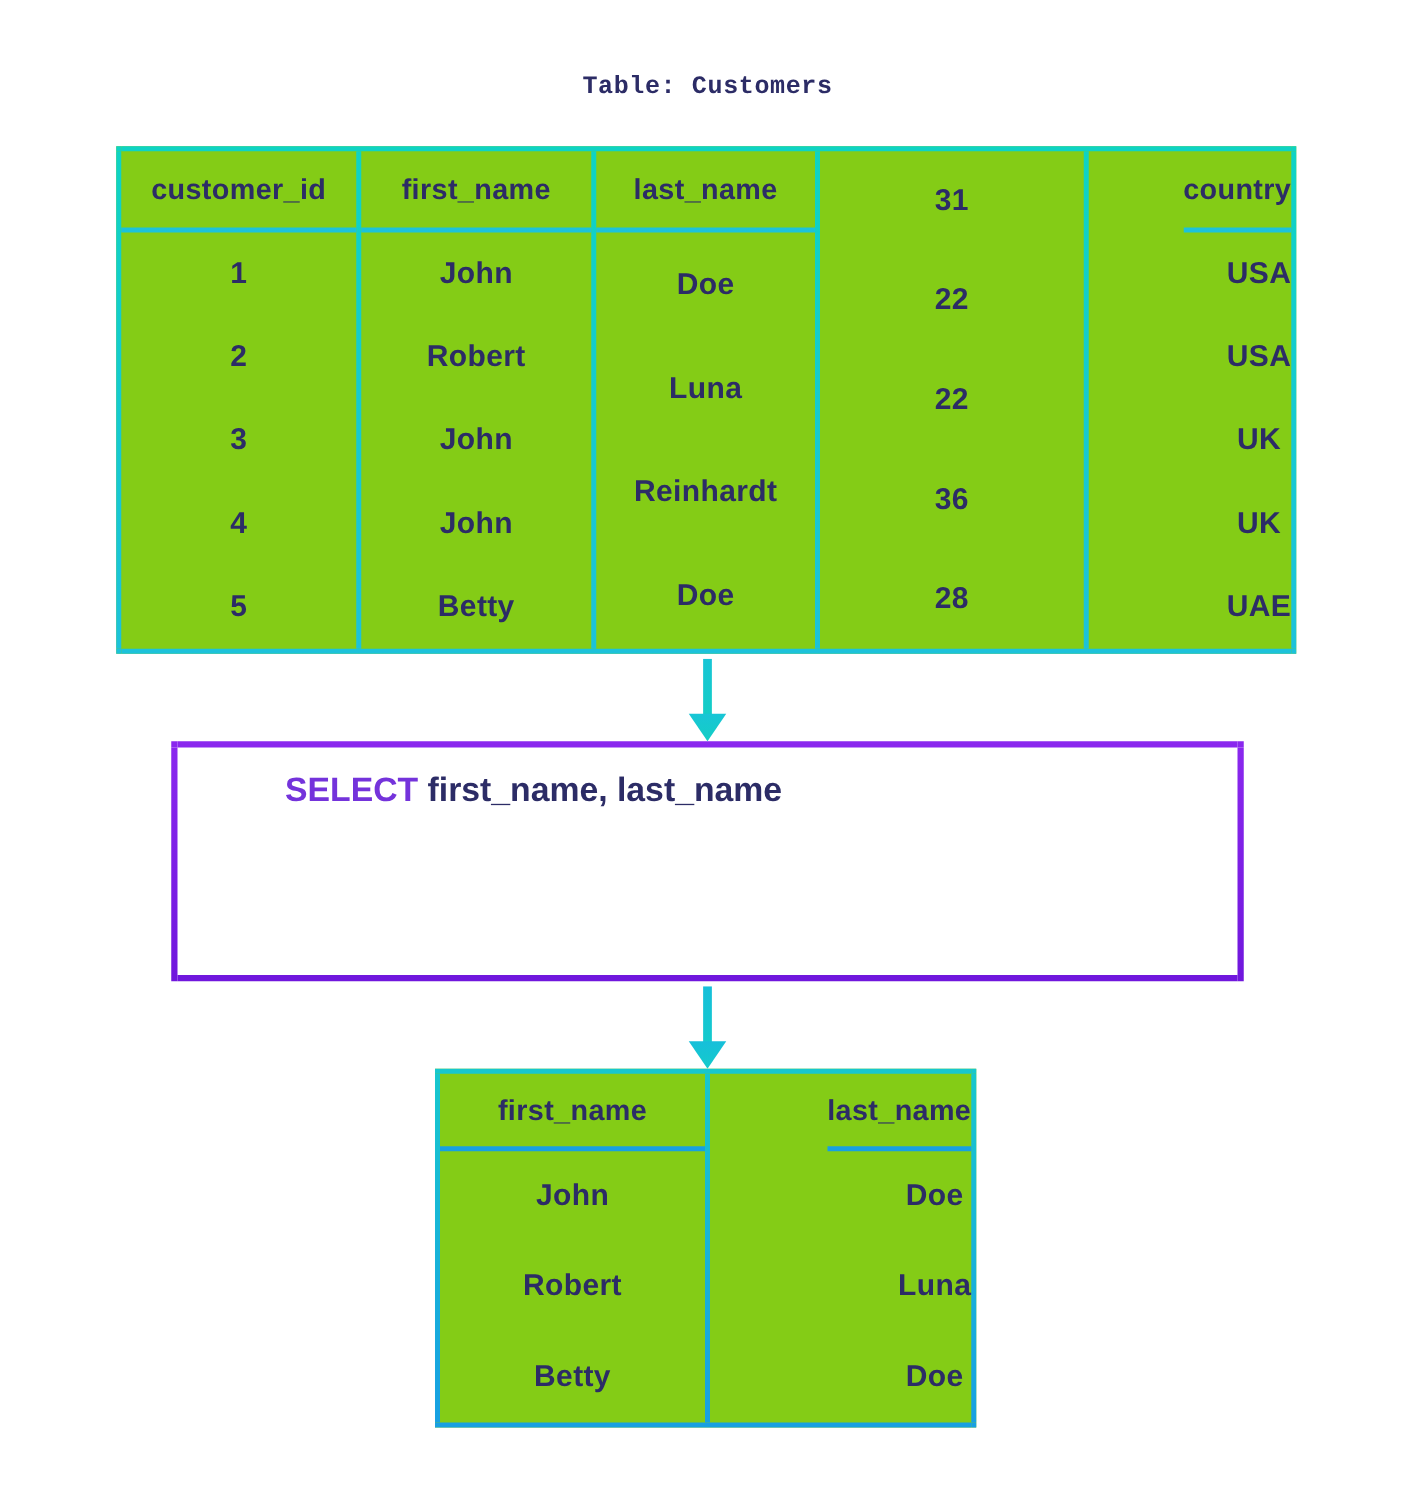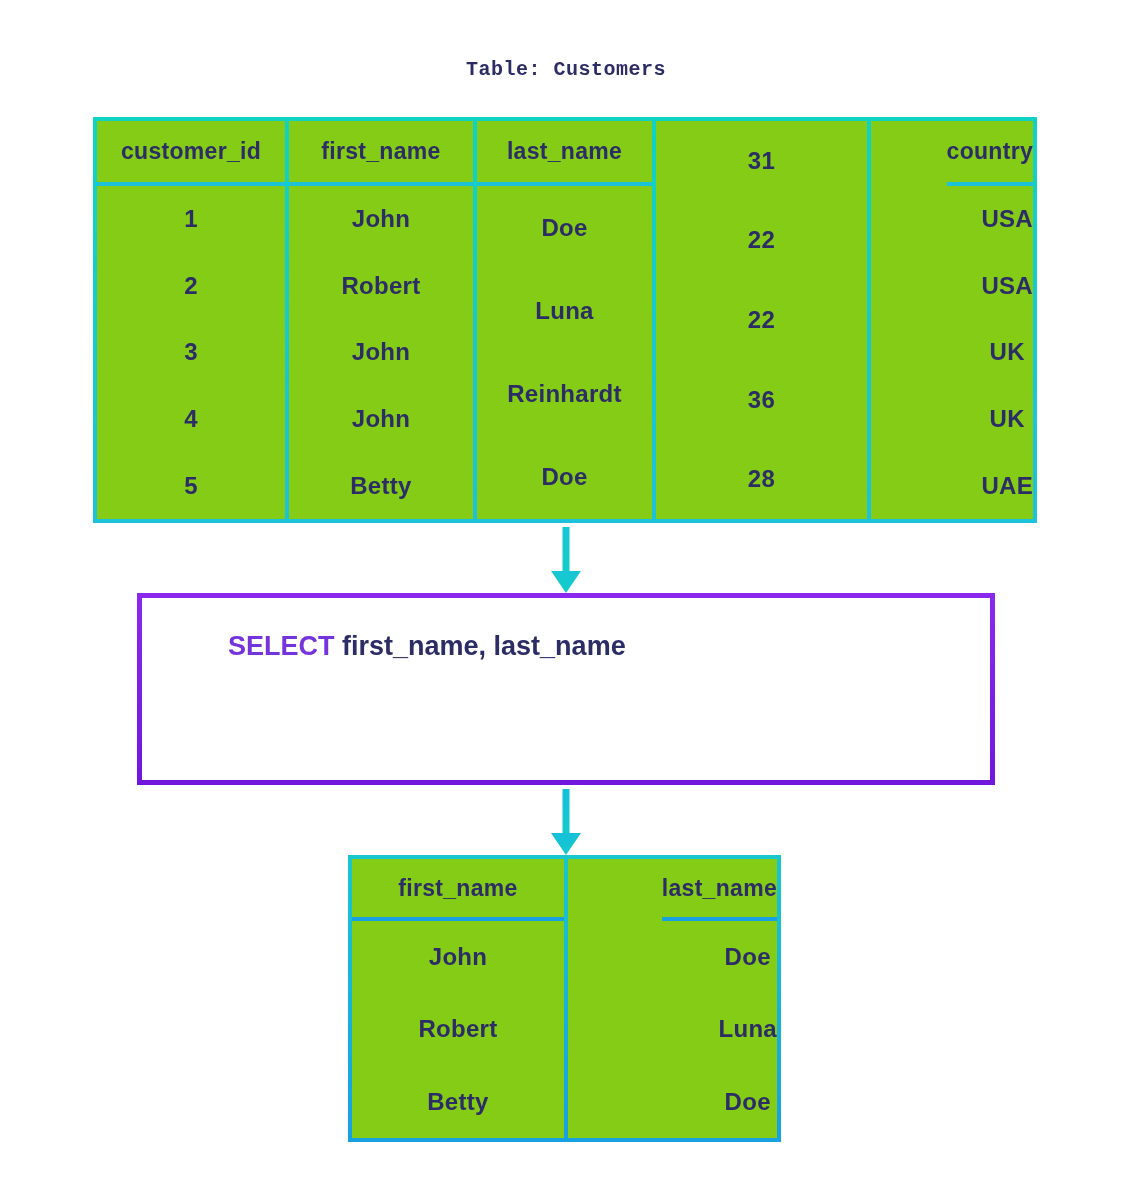--- a/index.html
+++ b/index.html
@@ -58,21 +58,21 @@
   
   .arrow{position:absolute;left:550px;width:32px;}
   .arrow.a1{top:527px;height:66px;}
   .arrow.a2{top:789px;height:66px;}
 
   
   .query-box{
     position:absolute;left:137px;top:593px;width:858px;height:192px;
     border:5px solid;
     border-image:linear-gradient(180deg,var(--purple-top),var(--purple-bottom)) 1;
-    padding:25px 10px 0 86px;background:#ffffff;
+    padding:11px 10px 0 86px;background:#ffffff;
   }
   .sql-line{font-size:27px;font-weight:700;line-height:47px;color:var(--navy);}
   .sql-line span{white-space:pre;}
   .kw{color:var(--keyword-purple);}
 </style>
 </head>
 <body>
 
 <div class="canvas">
 

